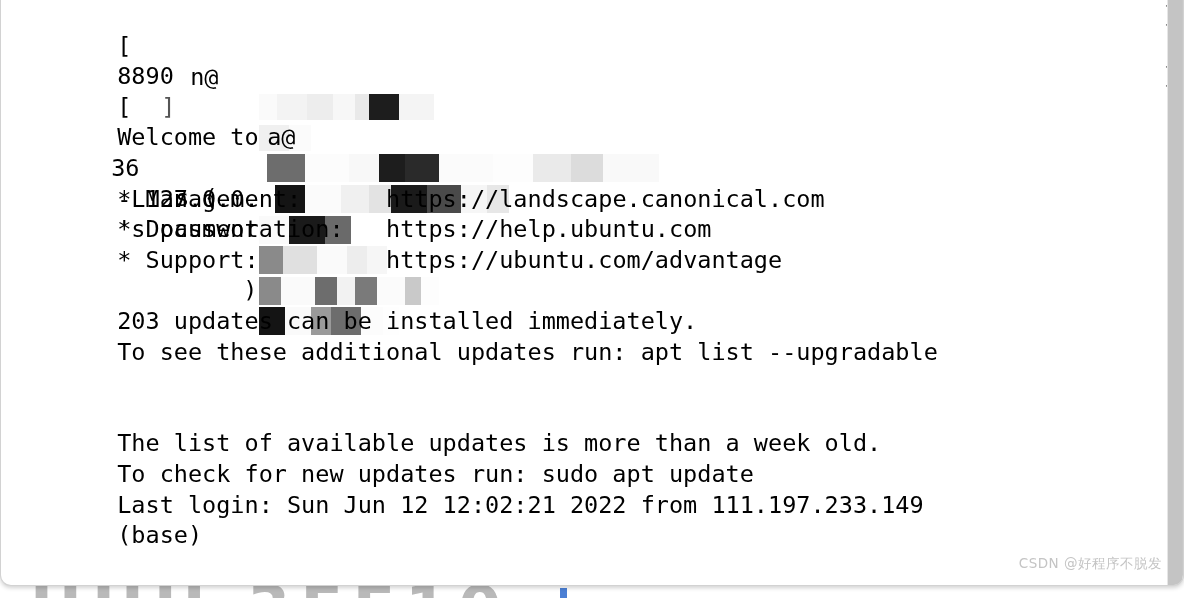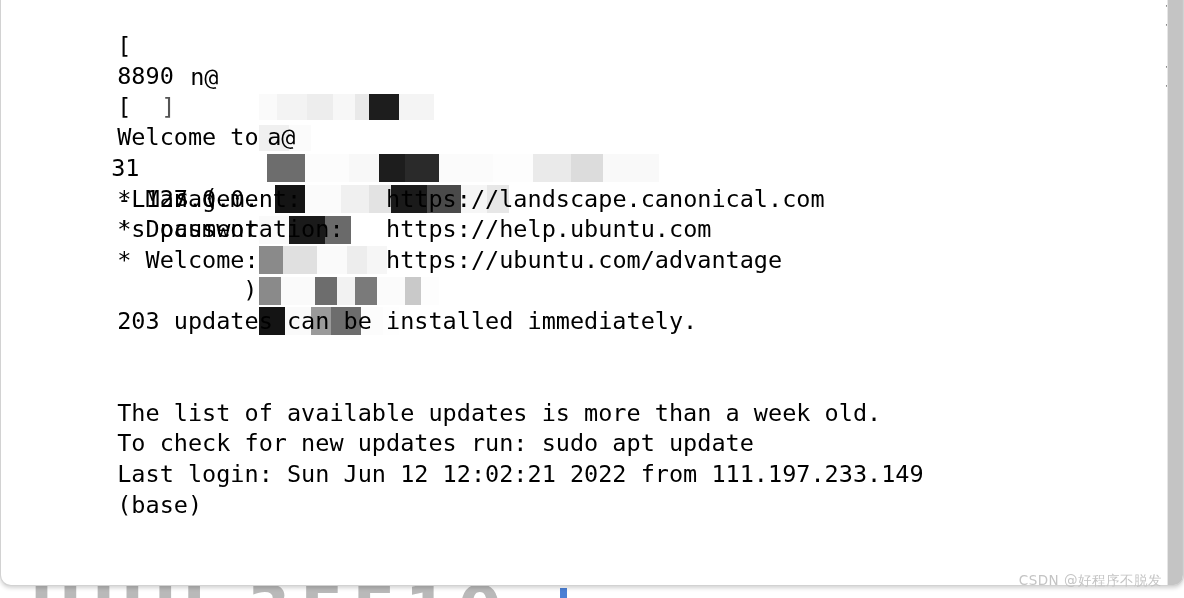--- a/index.html
+++ b/index.html
@@ -118,21 +118,21 @@
   .edge-mark {
     position: absolute;
     color: #8c8c8c;
     font-size: 23.5px;
     font-family: "DejaVu Sans Mono", "Liberation Mono", monospace;
   }
 
   
   #watermark {
     position: absolute;
-    right: 22px; bottom: 8px;
+    right: 22px; bottom: 25px;
     font-family: "DejaVu Sans", "Liberation Sans", sans-serif;
     font-size: 13.5px;
     color: #c4c4c4;
     letter-spacing: 0.5px;
     white-space: nowrap;
     margin-left: 18px;
   }
 </style>
 </head>
 <body>
@@ -155,21 +155,21 @@
         </span>
         <span class="mosaic" style="width:68px;">
           <i style="width:30px;background:#f0f0f0"></i><i style="width:22px;background:#fbfbfb"></i><i style="width:16px;background:#ffffff"></i>
           <span class="glyph" style="left:44px;top:0;color:#555;">]</span>
         </span>
         <span class="mosaic" style="width:266px;">
           <i style="width:16px;background:#0d0d0d"></i><i style="width:34px;background:#f7f7f7"></i><i style="width:28px;background:#8a8a8a"></i><i style="width:26px;background:#f2f2f2"></i><i style="width:24px;background:#c9c9c9"></i><i style="width:18px;background:#fbfbfb"></i><i style="width:26px;background:#0d0d0d"></i><i style="width:16px;background:#fafafa"></i><i style="width:24px;background:#0d0d0d"></i><i style="width:24px;background:#fcfcfc"></i><i style="width:30px;background:#8a8a8a"></i>
         </span>
         <span class="mosaic" style="width:194px;">
           <i style="width:26px;background:#0d0d0d"></i><i style="width:52px;background:#fbfbfb"></i><i style="width:22px;background:#0d0d0d"></i><i style="width:30px;background:#ededed"></i><i style="width:20px;background:#0d0d0d"></i><i style="width:22px;background:#f6f6f6"></i><i style="width:22px;background:#0d0d0d"></i>
-          <span class="glyph" style="left:-6px;top:0;">31</span>
+          <span class="glyph" style="left:-6px;top:0;">36</span>
         </span>
         <span>-L127.0.0.1:8893:127.0.0.1:</span>
         <span class="edge-mark" style="left:1158px;top:0;">]</span>
       </div>
 
       <div class="line">
         <span>8890</span>
       </div>
 
       <div class="line">
@@ -211,27 +211,30 @@
 
       <div class="line blank"></div>
 
       <div class="line">
         <span>* Management:</span><span>      </span><span>https://landscape.canonical.com</span>
       </div>
       <div class="line">
         <span>* Documentation:</span><span>   </span><span>https://help.ubuntu.com</span>
       </div>
       <div class="line">
-        <span>* Welcome:</span><span>         </span><span>https://ubuntu.com/advantage</span>
+        <span>* Support:</span><span>         </span><span>https://ubuntu.com/advantage</span>
       </div>
 
       <div class="line blank"></div>
 
       <div class="line">
         <span>203 updates can be installed immediately.</span>
+      </div>
+      <div class="line">
+        <span>To see these additional updates run: apt list --upgradable</span>
       </div>
 
       <div class="line blank"></div>
       <div class="line blank"></div>
 
       <div class="line">
         <span>The list of available updates is more than a week old.</span>
       </div>
       <div class="line">
         <span>To check for new updates run: sudo apt update</span>

